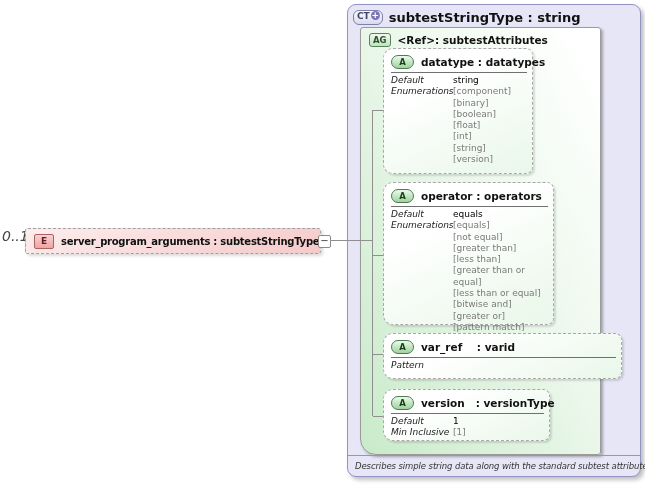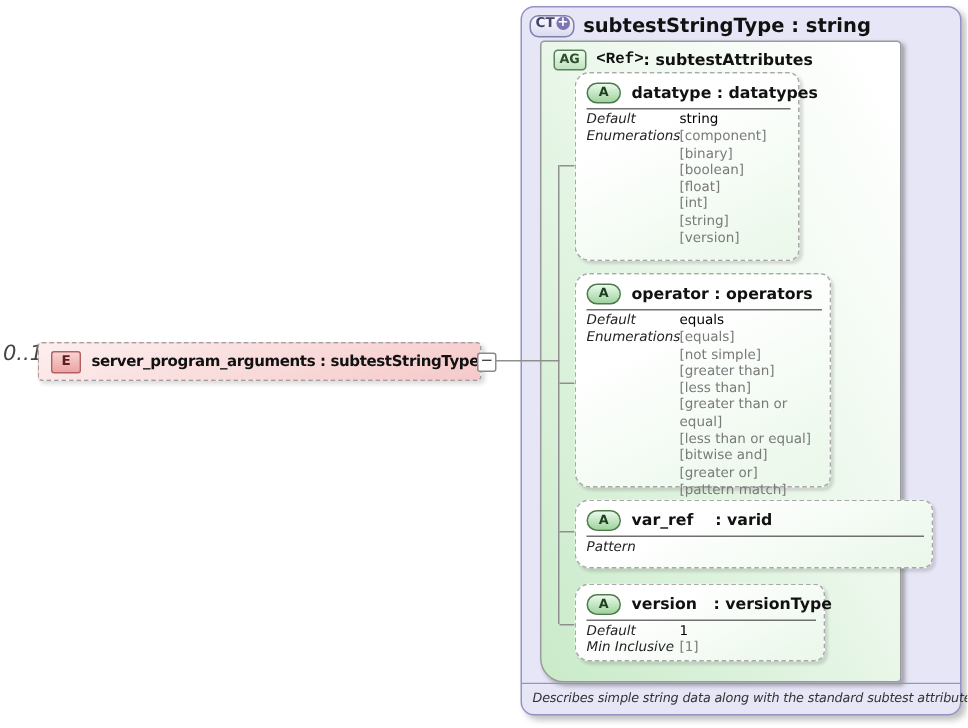--- a/index.html
+++ b/index.html
@@ -40,21 +40,21 @@
 
   
   .ag-box{position:absolute;left:12px;top:22px;width:241px;height:428px;box-sizing:border-box;
       background:linear-gradient(to top right,#c9eac9,#eff9ef 60%,#ffffff 95%);
       border:1px solid #9a9a9a;border-radius:3px 3px 3px 16px;
       box-shadow:2px 2px 3px rgba(0,0,0,0.3);}
   .ag-header{display:flex;align-items:center;padding:5px 8px;}
   .ag-icon{height:12px;padding:0 3px;border:1px solid #5a815a;border-radius:3px;
       background:linear-gradient(#eefaee,#bfe4bf);font-size:8.5px;font-weight:bold;color:#2e4f2e;
       display:inline-flex;align-items:center;margin-right:7px;}
-  .ag-ref{font-weight:bold;font-size:10.5px;color:#111;font-family:Liberation Mono, monospace;}
+  .ag-ref{font-weight:bold;font-size:10.5px;color:#111;}
   .ag-title{font-weight:bold;font-size:10.5px;color:#111;}
 
   
   .attr-box{position:absolute;box-sizing:border-box;
       border:1px dashed #a8a8a8;border-radius:10px 7px 7px 10px;
       background:linear-gradient(155deg,#ffffff 30%,#e9f7e9);
       box-shadow:2px 2px 2px rgba(0,0,0,0.13);
       padding:3px 5px 4px 7px;}
   .attr-head{display:flex;align-items:center;gap:7px;height:15px;margin-top:2px;}
   .a-icon{display:inline-flex;align-items:center;justify-content:center;flex:0 0 auto;
@@ -149,21 +149,21 @@
     <div class="attr-sep"></div>
     <div class="facets">
       <div class="f-labels">
         <div>Default</div>
         <div>Enumerations</div>
       </div>
       <div class="f-values">
         <div class="f-default">equals</div>
         <div class="f-enums">
             <div>[equals]</div>
-            <div>[not simple]</div>
+            <div>[not equal]</div>
             <div>[greater than]</div>
             <div>[less than]</div>
             <div>[greater than or equal]</div>
             <div>[less than or equal]</div>
             <div>[bitwise and]</div>
             <div>[greater or]</div>
             <div>[pattern match]</div>
           </div>
       </div>
     </div>

